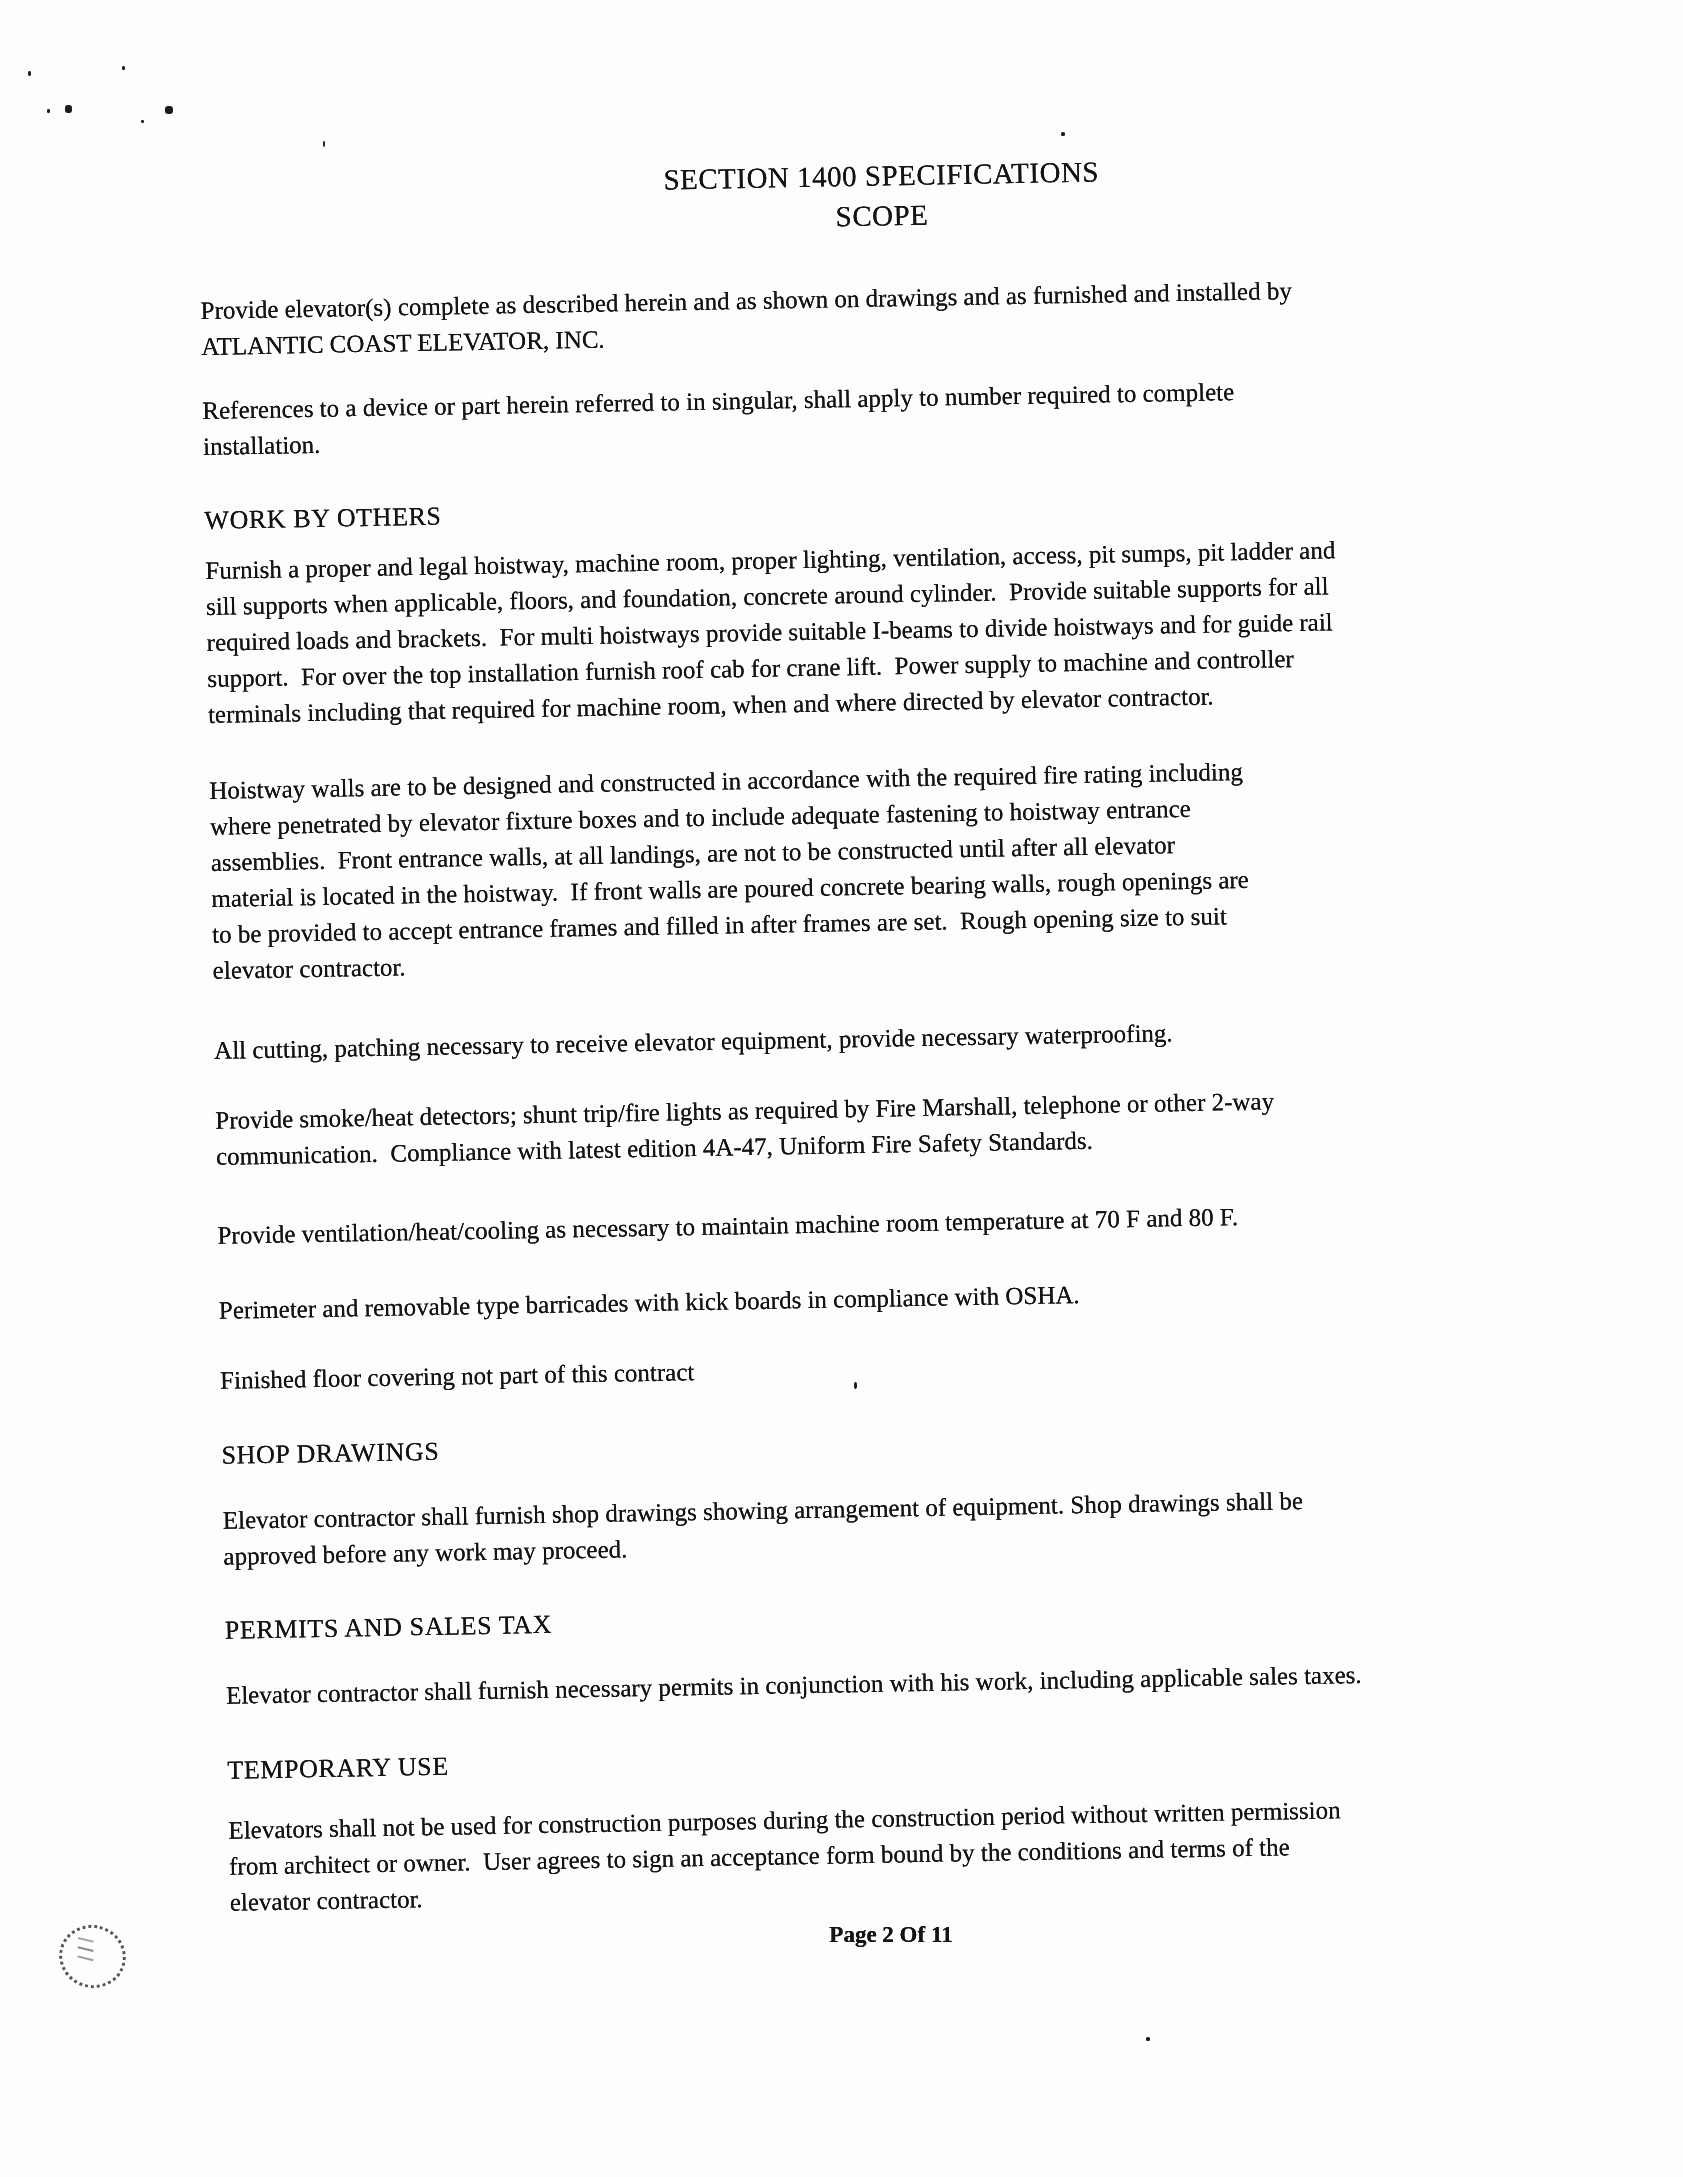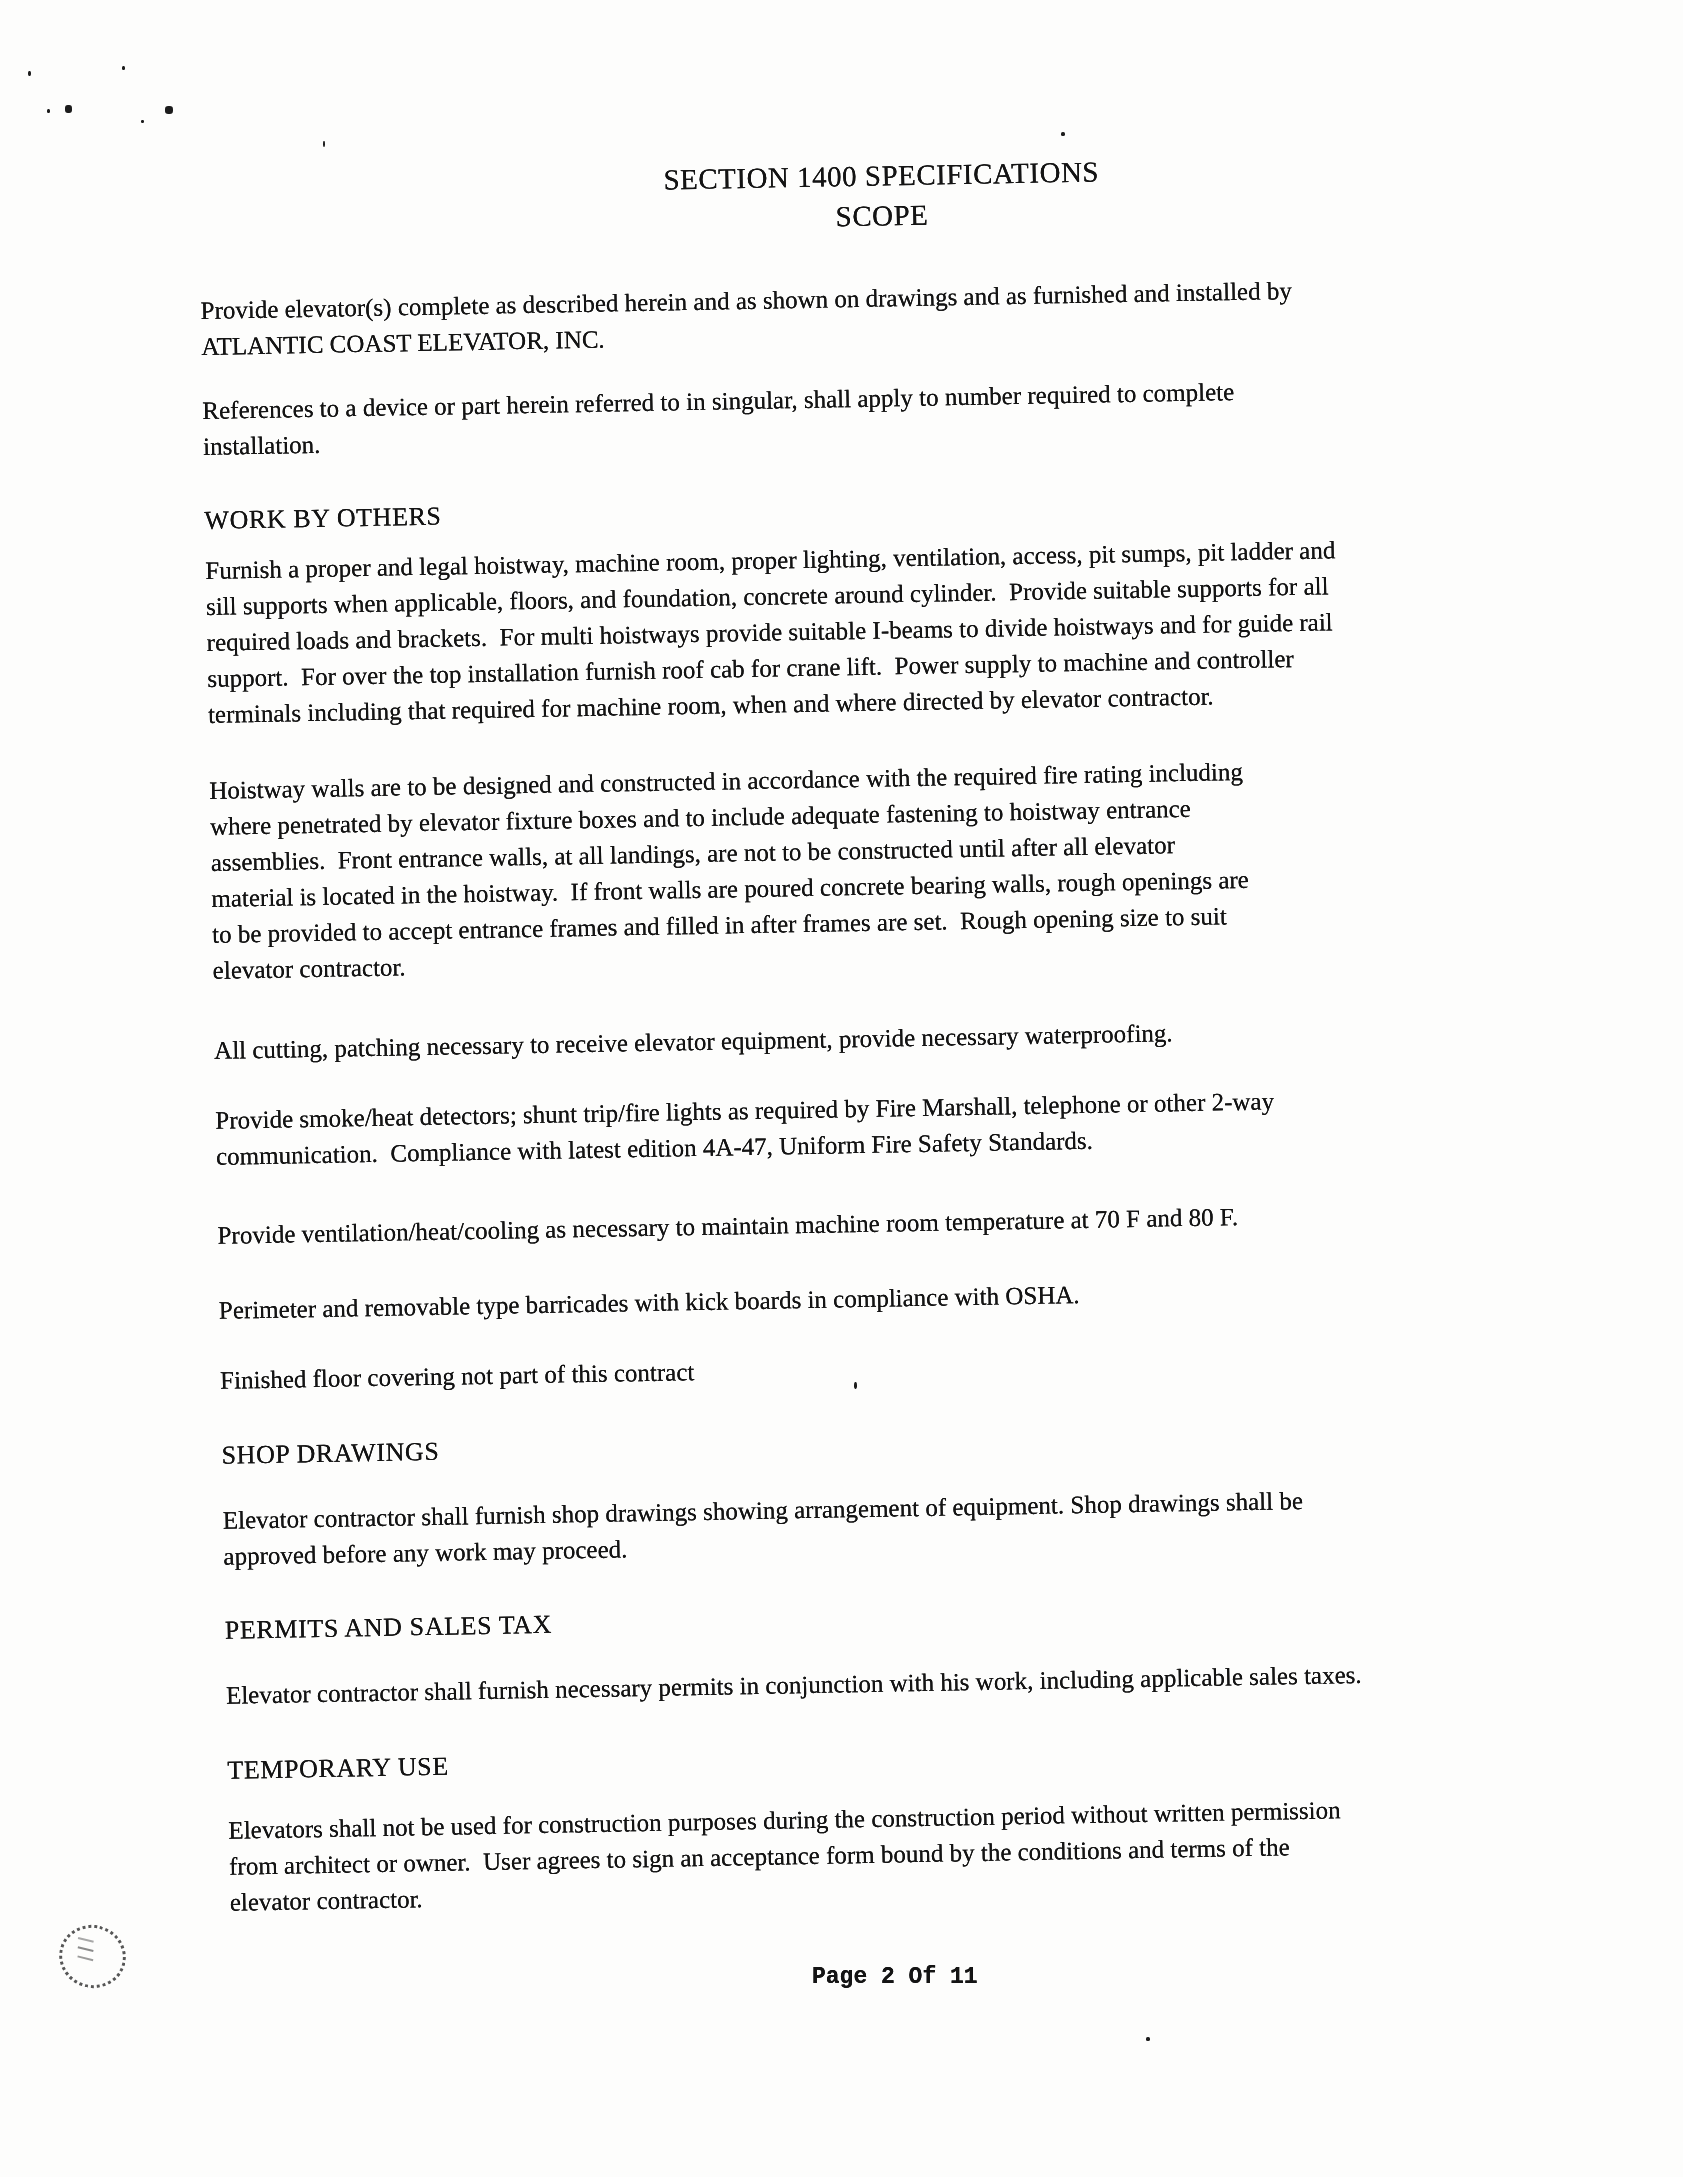--- a/index.html
+++ b/index.html
@@ -55,28 +55,27 @@
   .blocks .block:nth-child(11) { margin-top: 39px; }
   .blocks .block:nth-child(12) { margin-top: 29px; }
   .blocks .block:nth-child(13) { margin-top: 38px; }
   .blocks .block:nth-child(14) { margin-top: 29px; }
   .blocks .block:nth-child(15) { margin-top: 39px; }
   .blocks .block:nth-child(16) { margin-top: 24px; }
 
   .footer {
     position: absolute;
     left: 812px;
-    top: 1964px;
+    top: 1922px;
     width: 158px;
     text-align: center;
     font-weight: bold;
     font-size: 23px;
     white-space: pre;
     text-shadow: 0 0 0.5px #000;
-    font-family: Liberation Mono, monospace;
   }
   .stamp {
     position: absolute;
     left: 59px;
     top: 1925px;
     width: 61px;
     height: 57px;
     border: 3px dotted #3a3a3a;
     border-radius: 50%;
     transform: rotate(14deg);

